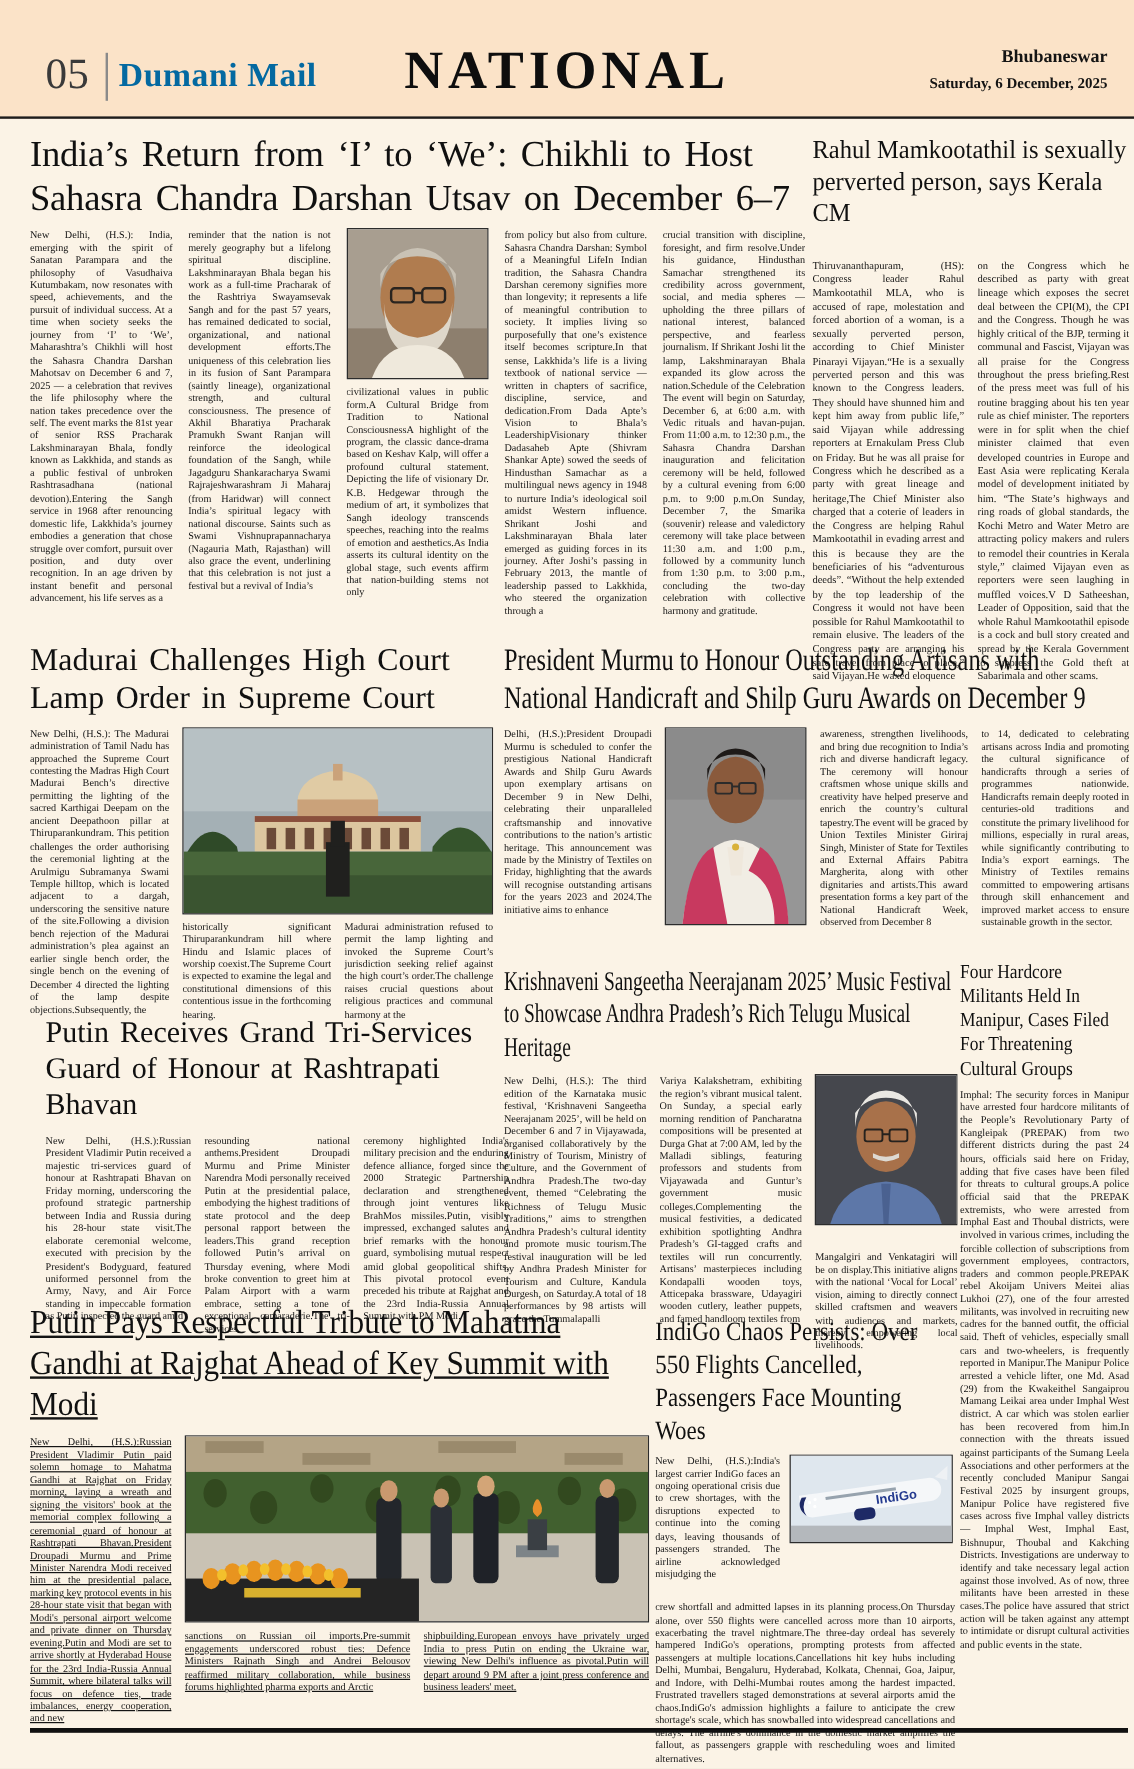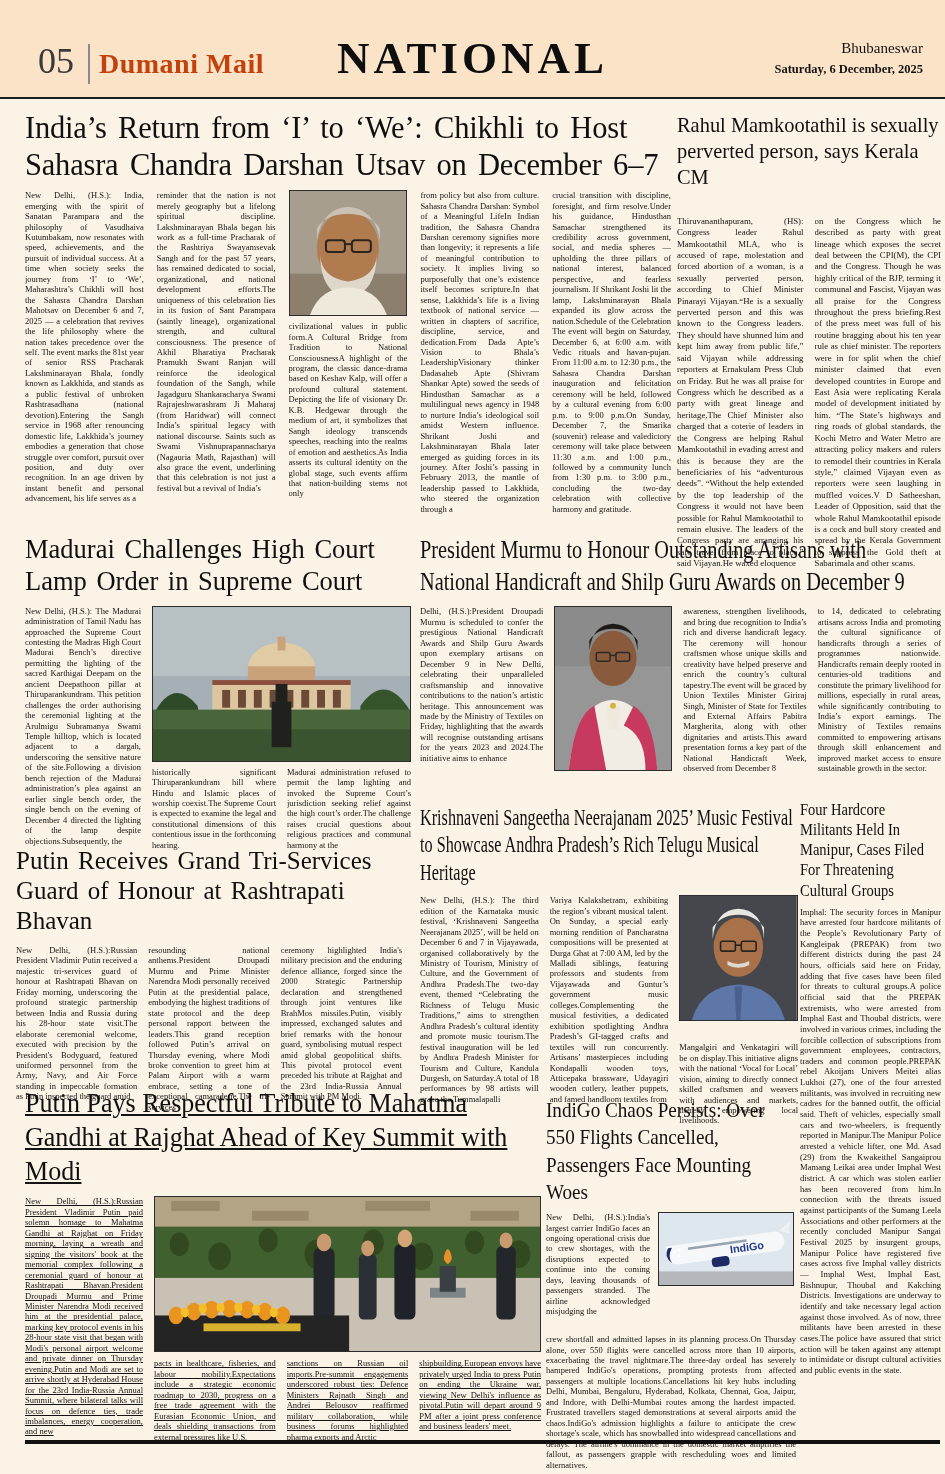--- a/index.html
+++ b/index.html
@@ -1,23 +1,23 @@
 <!DOCTYPE html>
 <html><head>
 <meta charset="utf-8">
 <style>
   html,body{margin:0;padding:0;}
   body{background:#e9e2d6;font-family:"Liberation Serif",serif;color:#141414;}
   #paper{position:relative;width:945px;height:1474px;background:#fbf3e6;margin:0 auto;overflow:hidden;}
   .band{position:absolute;left:0;top:0;width:945px;height:97px;background:#fbe3c8;border-bottom:2px solid #1d1d1d;}
   .pageno{position:absolute;left:38px;top:40px;font-size:36px;color:#3a3a3a;font-family:"Liberation Serif",serif;}
   .vdiv{position:absolute;left:88px;top:44px;width:2px;height:40px;background:#8a8a8a;}
-  .masthead{position:absolute;left:99px;top:48px;font-size:28px;font-weight:bold;color:#c2410c;letter-spacing:.5px;}
+  .masthead{position:absolute;left:99px;top:48px;font-size:28px;font-weight:bold;color:#0369a1;letter-spacing:.5px;}
   .section-title{position:absolute;left:0;right:0;top:32px;text-align:center;font-size:45px;font-weight:bold;letter-spacing:4px;color:#0e0e0e;}
-  .city{position:absolute;right:22px;top:40px;font-size:15px;font-weight:normal;text-align:center;}
+  .city{position:absolute;right:22px;top:40px;font-size:15px;font-weight:bold;text-align:center;}
   .pdate{position:absolute;right:22px;top:62px;font-size:12.5px;font-weight:bold;text-align:right;}
   section{position:absolute;}
   h2{margin:0;font-weight:400;color:#101010;font-family:"Liberation Serif",serif;}
   .hA{font-size:30.5px;line-height:1.2;word-spacing:4px;letter-spacing:-.2px;}
   .hB{font-size:21.5px;line-height:1.22;transform:scaleX(.95);transform-origin:0 0;width:106%;}
   .hC{font-size:26.5px;line-height:1.2;word-spacing:3px;}
   .hD{font-size:26px;line-height:1.22;transform:scaleX(.78);transform-origin:0 0;width:128%;}
   .hE{font-size:22.5px;line-height:1.22;transform:scaleX(.72);transform-origin:0 0;width:138%;}
   .hF{font-size:16.5px;line-height:1.22;transform:scaleX(.88);transform-origin:0 0;width:113%;}
   .hG{font-size:25px;line-height:1.2;word-spacing:3px;}
@@ -162,21 +162,21 @@
         <div class="col" style="margin-top:21px;">Mangalgiri and Venkatagiri will be on display.This initiative aligns with the national ‘Vocal for Local’ vision, aiming to directly connect skilled craftsmen and weavers with audiences and markets, thereby empowering local livelihoods.</div>
       </div>
     </div>
   </section>
 
   <section style="left:800px;top:800px;width:141px;height:636px;overflow:hidden;">
     <h2 class="hF">Four Hardcore Militants Held In Manipur, Cases Filed For Threatening Cultural Groups</h2>
     <div class="col" style="margin-top:6px;font-size:8.6px;line-height:1.24;height:545px;">Imphal: The security forces in Manipur have arrested four hardcore militants of the People’s Revolutionary Party of Kangleipak (PREPAK) from two different districts during the past 24 hours, officials said here on Friday, adding that five cases have been filed for threats to cultural groups.A police official said that the PREPAK extremists, who were arrested from Imphal East and Thoubal districts, were involved in various crimes, including the forcible collection of subscriptions from government employees, contractors, traders and common people.PREPAK rebel Akoijam Univers Meitei alias Lukhoi (27), one of the four arrested militants, was involved in recruiting new cadres for the banned outfit, the official said. Theft of vehicles, especially small cars and two-wheelers, is frequently reported in Manipur.The Manipur Police arrested a vehicle lifter, one Md. Asad (29) from the Kwakeithel Sangaiprou Mamang Leikai area under Imphal West district. A car which was stolen earlier has been recovered from him.In connection with the threats issued against participants of the Sumang Leela Associations and other performers at the recently concluded Manipur Sangai Festival 2025 by insurgent groups, Manipur Police have registered five cases across five Imphal valley districts — Imphal West, Imphal East, Bishnupur, Thoubal and Kakching Districts. Investigations are underway to identify and take necessary legal action against those involved. As of now, three militants have been arrested in these cases.The police have assured that strict action will be taken against any attempt to intimidate or disrupt cultural activities and public events in the state.</div>
   </section>
 
-  <section style="left:16px;top:846px;width:386px;">
+  <section style="left:38px;top:846px;width:386px;">
     <h2 class="hG">Putin Receives Grand Tri-Services Guard of Honour at Rashtrapati Bhavan</h2>
     <div class="body-row" style="margin-top:9px;height:178px;gap:11px;">
       <div class="col">New Delhi, (H.S.):Russian President Vladimir Putin received a majestic tri-services guard of honour at Rashtrapati Bhavan on Friday morning, underscoring the profound strategic partnership between India and Russia during his 28-hour state visit.The elaborate ceremonial welcome, executed with precision by the President's Bodyguard, featured uniformed personnel from the Army, Navy, and Air Force standing in impeccable formation as Putin inspected the guard amid</div>
       <div class="col">resounding national anthems.President Droupadi Murmu and Prime Minister Narendra Modi personally received Putin at the presidential palace, embodying the highest traditions of state protocol and the deep personal rapport between the leaders.This grand reception followed Putin’s arrival on Thursday evening, where Modi broke convention to greet him at Palam Airport with a warm embrace, setting a tone of exceptional camaraderie.The tri-services</div>
       <div class="col">ceremony highlighted India's military precision and the enduring defence alliance, forged since the 2000 Strategic Partnership declaration and strengthened through joint ventures like BrahMos missiles.Putin, visibly impressed, exchanged salutes and brief remarks with the honour guard, symbolising mutual respect amid global geopolitical shifts. This pivotal protocol event preceded his tribute at Rajghat and the 23rd India-Russia Annual Summit with PM Modi.</div>
     </div>
   </section>
 
   <section style="left:25px;top:1086px;width:516px;text-decoration:underline;">
     <h2 class="hH">Putin Pays Respectful Tribute to Mahatma Gandhi at Rajghat Ahead of Key Summit with Modi</h2>
@@ -231,21 +231,20 @@
             <circle cx="37" cy="117" r="5"></circle>
               <circle cx="59" cy="113" r="5"></circle>
               <circle cx="81" cy="112" r="5"></circle>
             <circle cx="103" cy="112" r="5"></circle>
               <circle cx="125" cy="114" r="5"></circle>
               <circle cx="147" cy="117" r="5"></circle>
           </g>
           <rect x="60" y="128" width="120" height="8" fill="#d8b12e"></rect>
         </svg>
         <div class="body-row" style="margin-top:6px;gap:11px;flex:1;">
-          <div class="col">pacts in healthcare, fisheries, and labour mobility.Expectations include a strategic economic roadmap to 2030, progress on a free trade agreement with the Eurasian Economic Union, and deals shielding transactions from external pressures like U.S.</div>
           <div class="col">sanctions on Russian oil imports.Pre-summit engagements underscored robust ties: Defence Ministers Rajnath Singh and Andrei Belousov reaffirmed military collaboration, while business forums highlighted pharma exports and Arctic</div>
           <div class="col">shipbuilding.European envoys have privately urged India to press Putin on ending the Ukraine war, viewing New Delhi's influence as pivotal.Putin will depart around 9 PM after a joint press conference and business leaders' meet.</div>
         </div>
       </div>
     </div>
   </section>
 
   <section style="left:546px;top:1096px;width:250px;">
     <h2 class="hI">IndiGo Chaos Persists: Over 550 Flights Cancelled, Passengers Face Mounting Woes</h2>
     <div style="margin-top:7px;">

